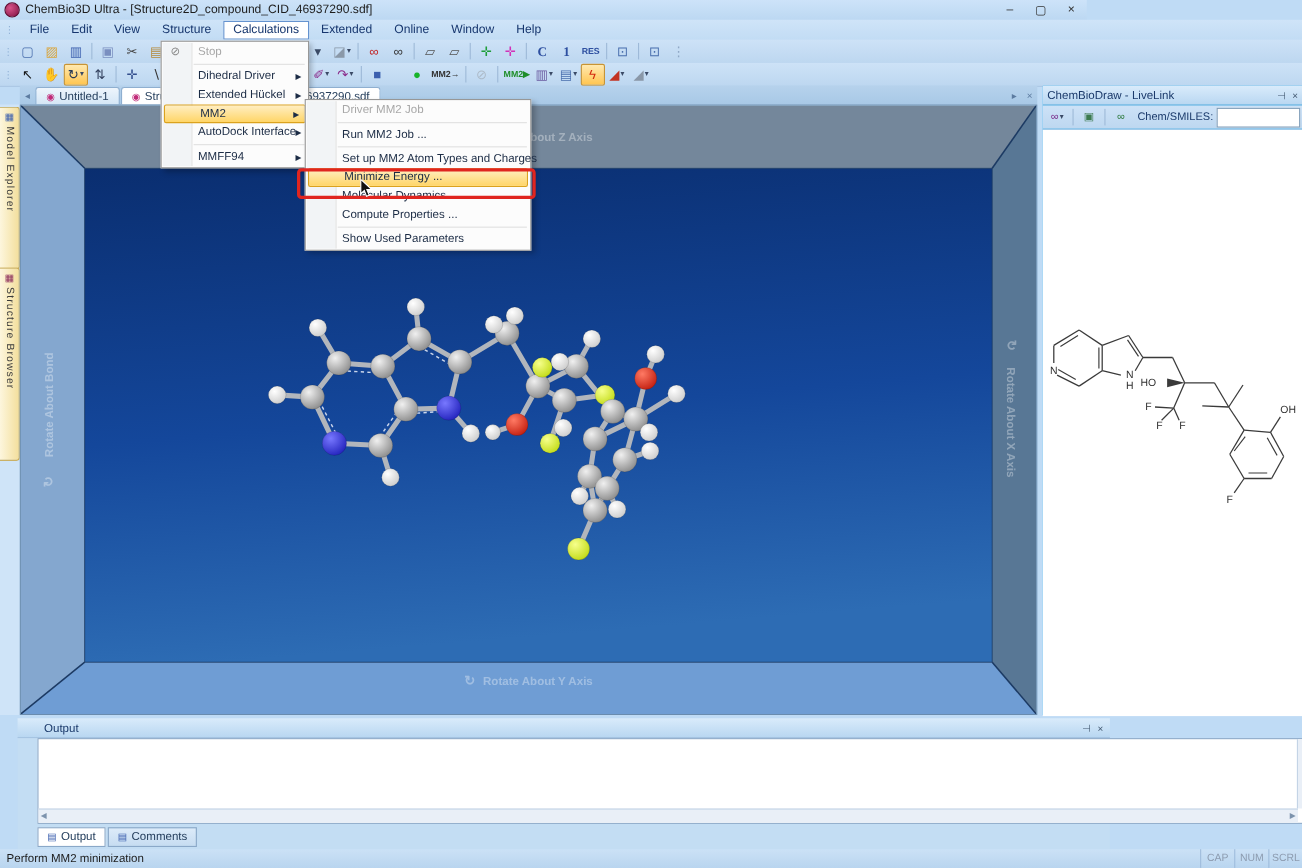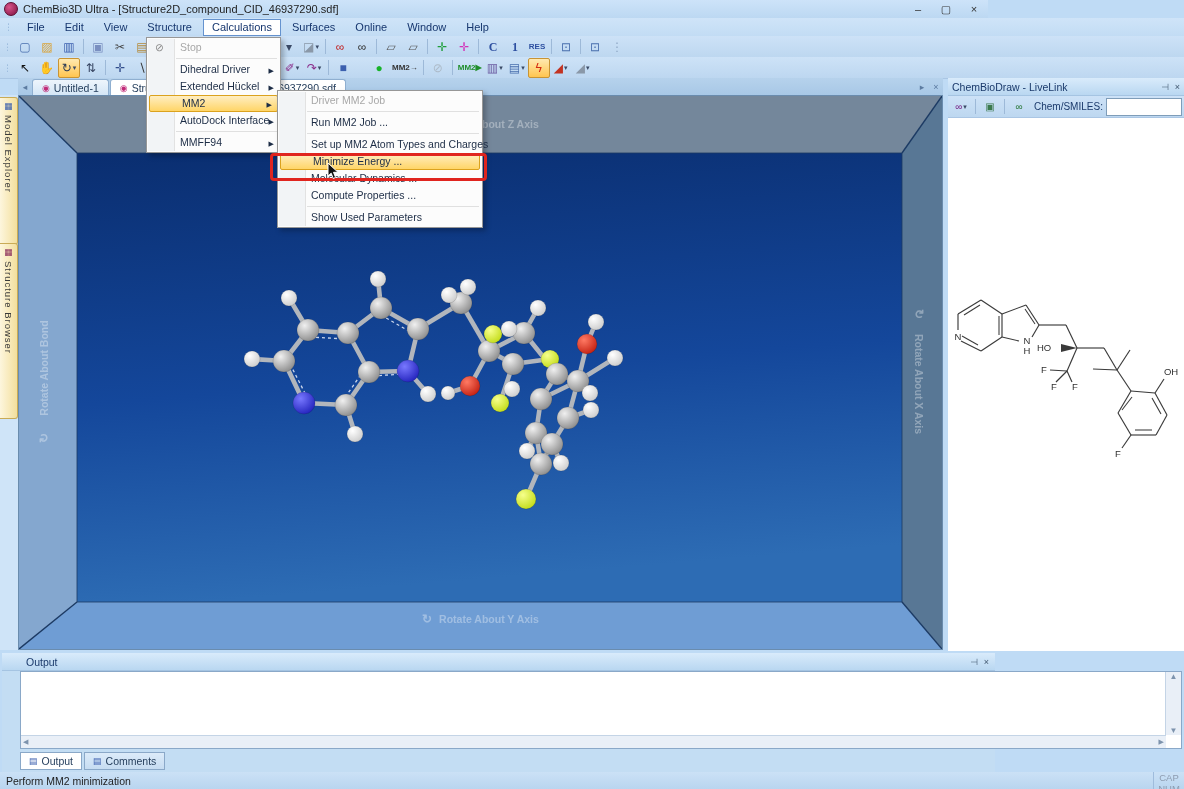--- a/index.html
+++ b/index.html
@@ -56,36 +56,36 @@
   #rightpanel{position:absolute;left:948px;top:78px;width:236px;height:572px;background:#0ea5e9;}
   .panelheader{height:17px;background:linear-gradient(#d9ebfb,#b9d7f1);display:flex;align-items:center;
     font-size:10.5px;color:#1b3a6b;padding:0 4px;border-bottom:1px solid #a5c4e2;}
   .panelheader .ph-btns{margin-left:auto;display:flex;gap:6px;color:#41576f;font-size:9px;}
   .pin{display:inline-block;transform:rotate(90deg);}
   #llbar{height:21px;background:linear-gradient(#cde2f7,#bdd7f0);display:flex;align-items:center;
     font-size:10px;color:#1b3a6b;border-bottom:1px solid #aac6e4;padding:0 2px;}
   #llbar input{flex:1;height:14px;border:1px solid #7f9db9;font-size:10px;margin-left:3px;min-width:10px;}
   #llbody{position:relative;height:533px;background:#fff;}
   
-  #outputpanel{position:absolute;left:2px;top:653px;width:993px;height:119px;background:#c3ddf3;}
+  #outputpanel{position:absolute;left:16px;top:653px;width:993px;height:119px;background:#c3ddf3;}
   #outbody{position:absolute;left:18px;top:18px;width:1162px;height:78px;background:#fff;border:1px solid #8aa8c8;box-sizing:border-box;}
   .vscroll{position:absolute;right:0;top:0;width:15px;height:63px;background:#e9eff7;border-left:1px solid #c4d4e6;
     display:flex;flex-direction:column;justify-content:space-between;align-items:center;font-size:8px;color:#7d93ad;}
   .hscroll{position:absolute;left:0;bottom:0;width:1145px;height:13px;background:#e9eff7;border-top:1px solid #c4d4e6;
     display:flex;justify-content:space-between;align-items:center;font-size:7px;color:#7d93ad;padding:0 2px;box-sizing:border-box;}
   #outtabs{position:absolute;left:18px;top:99px;display:flex;gap:2px;font-size:10.5px;}
   .otab{display:flex;align-items:center;gap:4px;height:16px;padding:0 8px;border:1px solid #8aa8c8;
     background:linear-gradient(#dcebf9,#c6dcf1);color:#27405e;}
   .otab.active{background:#fff;}
   .otab .oticon{color:#3b5fae;font-size:9px;}
   
   #statusbar{position:absolute;left:0;top:772px;width:1184px;height:17px;
     background:linear-gradient(#cbe1f6,#b9d5ef);display:flex;align-items:center;font-size:10.5px;color:#1d1d1d;}
   #statusbar .msg{padding-left:6px;}
-  #statusbar .inds{margin-left:auto;display:flex;height:100%;flex-direction:column;}
+  #statusbar .inds{margin-left:auto;display:flex;height:100%;}
   .ind{width:30px;display:flex;align-items:center;justify-content:center;
     border-left:1px solid #9fbcdc;color:#8d9cb0;font-size:9.5px;}
   
   .menu{position:absolute;background:#fcfcfc;border:1px solid #979797;z-index:50;
     box-shadow:3px 3px 5px rgba(0,0,0,.25);font-size:10.5px;color:#1c2c45;padding:1px;}
   .menu .inner{position:relative;}
   .menu .gutterline{position:absolute;left:26px;top:0;bottom:0;width:1px;background:#e2e2e2;}
   .menu .gutterbg{position:absolute;left:0;top:0;bottom:0;width:26px;background:#f2f4f6;}
   .mitem{position:relative;height:17px;line-height:17px;padding-left:32px;padding-right:16px;white-space:nowrap;}
   .mitem.disabled{color:#a8a8a8;}
@@ -114,21 +114,21 @@
     </span>
   </div>
 
   <div id="menubar">
     <span class="grip">⋮</span>
   <span class="menuitem">File</span>
       <span class="menuitem">Edit</span>
       <span class="menuitem">View</span>
       <span class="menuitem">Structure</span>
       <span class="menuitem open">Calculations</span>
-      <span class="menuitem">Surfaces</span>
+      <span class="menuitem">Extended</span>
       <span class="menuitem">Online</span>
       <span class="menuitem">Window</span>
       <span class="menuitem">Help</span>
     </div>
 
   <div id="toolbar1" class="toolbar">
       <span class="tgrip">⋮</span>
       <span class="tbtn">
         <span style="color: rgb(74, 111, 174);">▢</span>
       </span>

